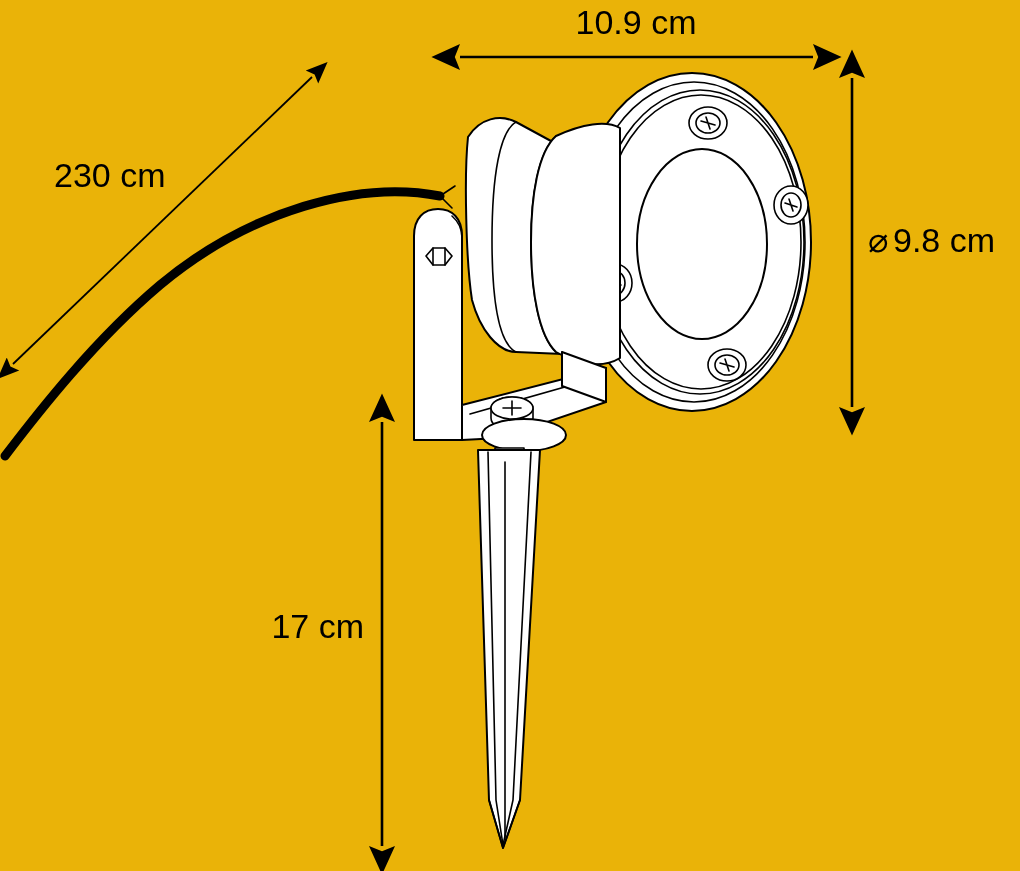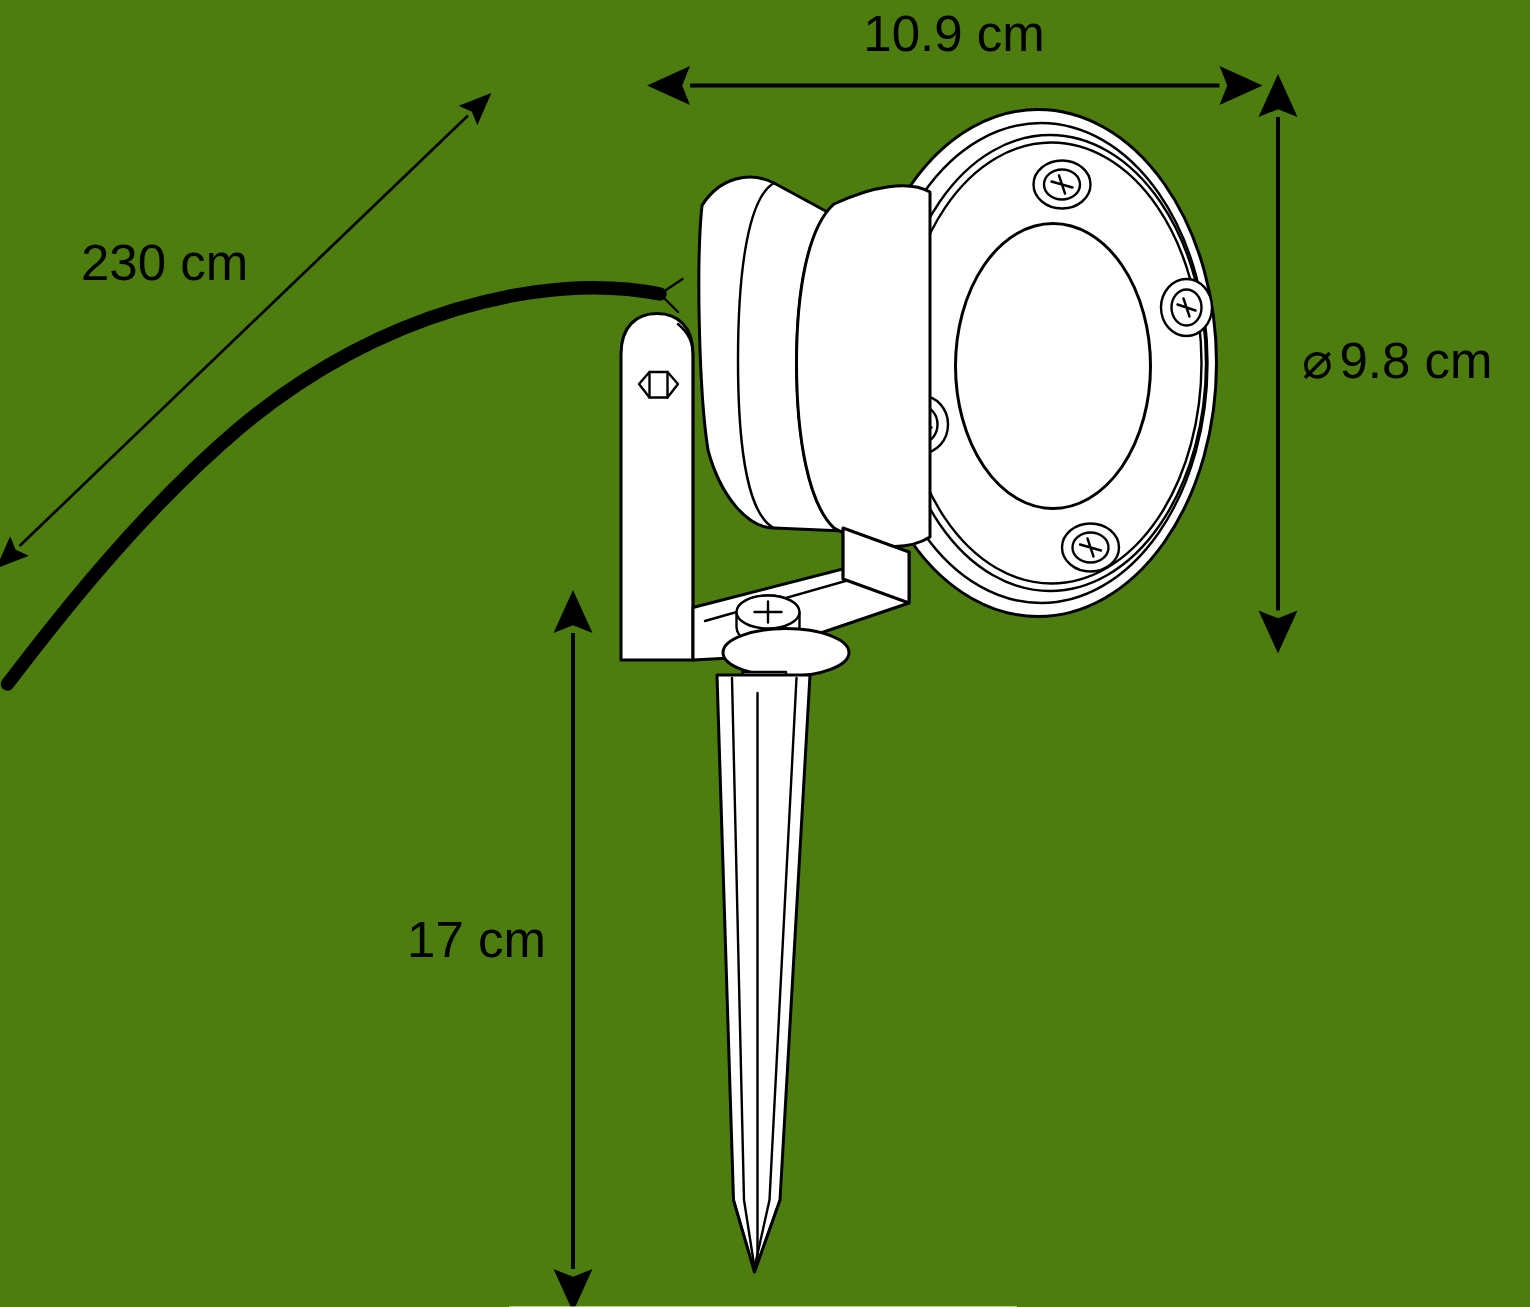--- a/index.html
+++ b/index.html
@@ -10,21 +10,21 @@
   body {
     width: 1020px;
     height: 871px;
     font-family: "Liberation Sans", sans-serif;
     overflow: hidden;
   }
   #drawing-root {
     position: relative;
     width: 1020px;
     height: 871px;
-    background: #4d7c0f;
+    background: #eab308;
   }
   svg.tech-drawing {
     display: block;
     width: 1020px;
     height: 871px;
   }
   .dim-text {
     font-family: "Liberation Sans", sans-serif;
     font-size: 34px;
     fill: #000000;

